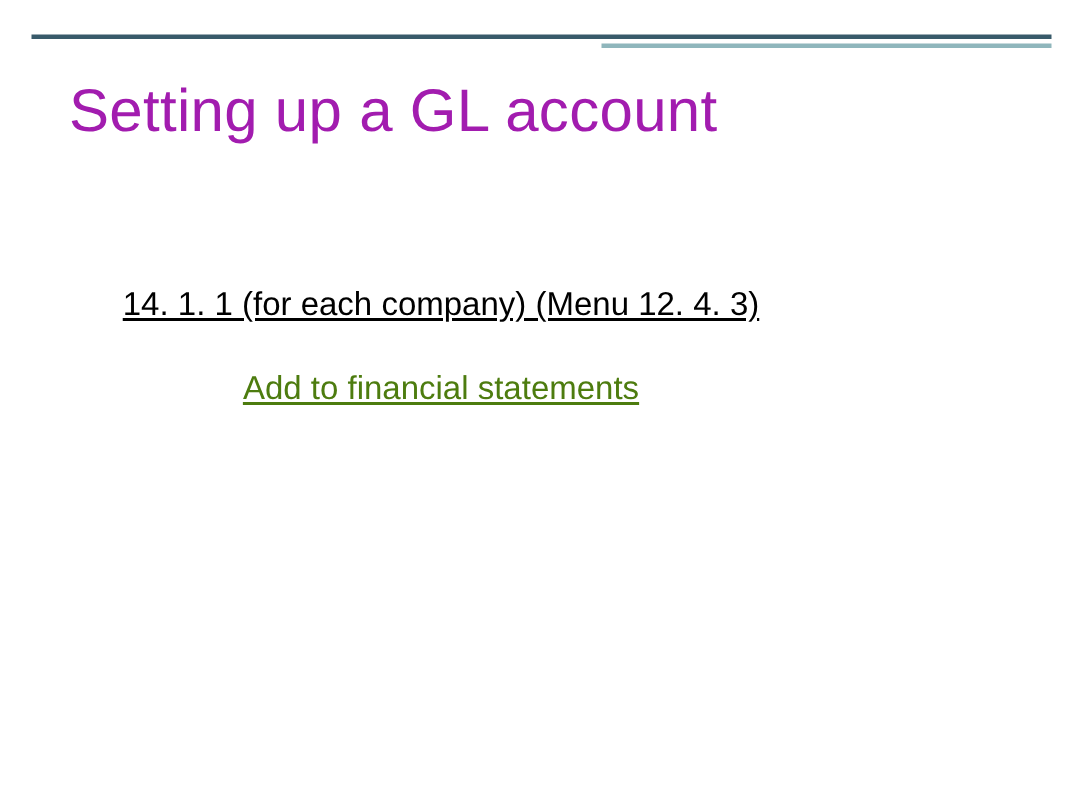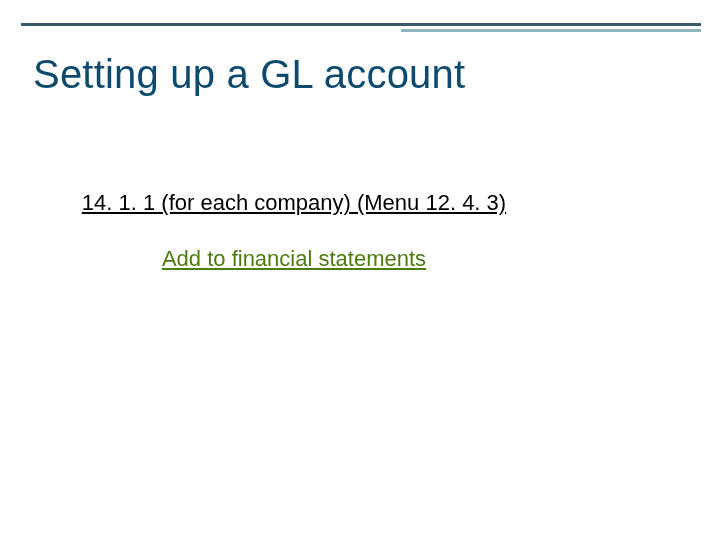--- a/index.html
+++ b/index.html
@@ -32,23 +32,23 @@
     flex: 1;
     background: transparent;
   }
   .rule-bottom-seg {
     width: 300px;
     background: #8fb6bc;
   }
   .title {
     position: absolute;
     top: 52px;
-    left: 33px;
+    left: 46px;
     font-size: 40px;
-    color: #0c4a6e;
+    color: #a21caf;
     font-weight: 400;
     letter-spacing: 0.2px;
   }
   .body {
     position: absolute;
     top: 190px;
     left: 0;
     width: 588px;
     text-align: center;
   }

